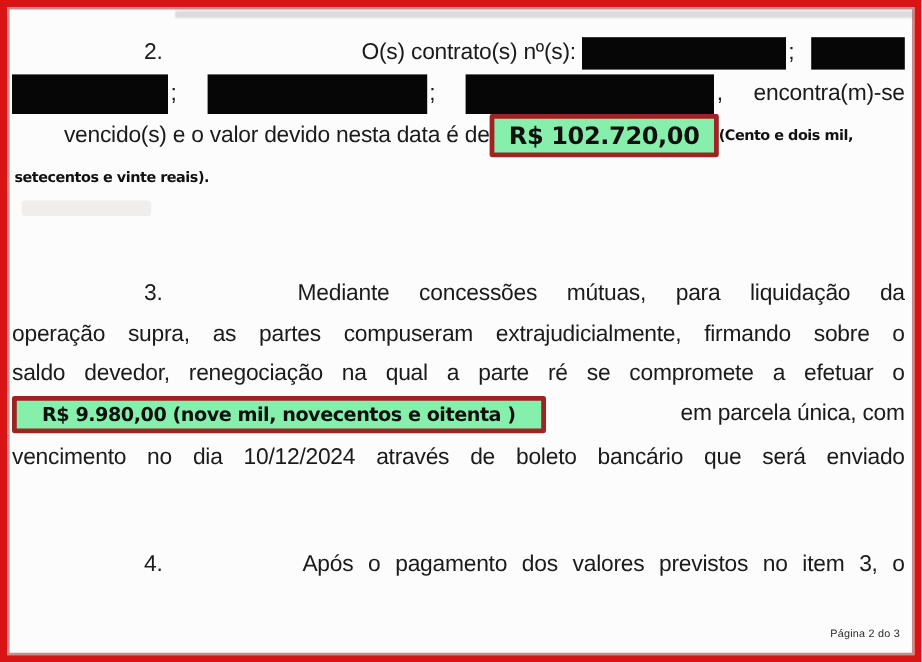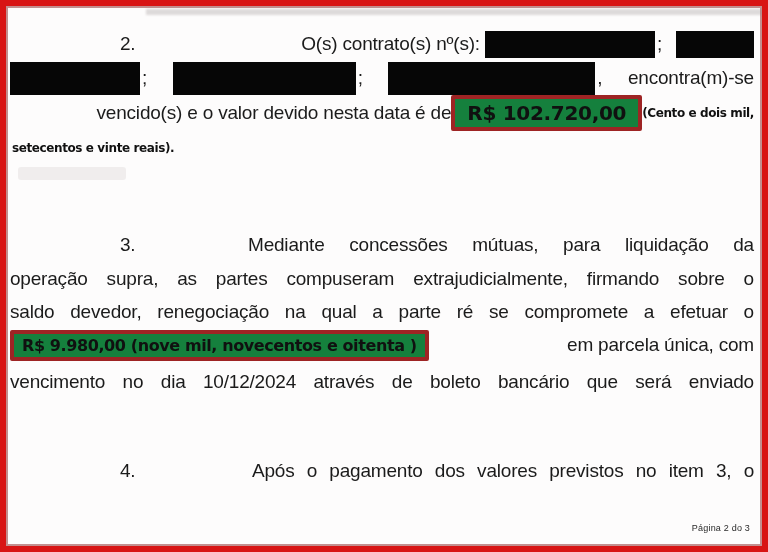--- a/index.html
+++ b/index.html
@@ -38,21 +38,21 @@
     font-size:12px;
     letter-spacing:-0.4px;
     white-space:nowrap;
     color:#111;
   }
   .bar{display:inline-block;background:#060606;}
   .grp{display:inline-flex;align-items:center;}
   .rbox{
     display:inline-flex;align-items:center;justify-content:center;
     border:4px solid #9e2424;border-radius:2px;
-    background:#15803d;
+    background:#86efac;
     padding:2px 12px;
   }
   .rbox .amount{font-family:"DejaVu Sans", sans-serif;font-weight:700;white-space:nowrap;color:#101010;}
   .amount-lg{font-size:20px;letter-spacing:-0.3px;}
   .amount-sm{font-size:16px;letter-spacing:-0.4px;}
   .footer{
     position:absolute;right:12px;top:517px;
     font-size:9px;color:#2a2a2a;letter-spacing:0.2px;
   }
   .streak-top{
@@ -92,21 +92,21 @@
       <span class="bar" style="width:183px;height:33px;"></span>
       <span class="doc" style="margin-left:2px;">;</span>
     </span>
     <span class="grp">
       <span class="bar" style="width:207px;height:33px;"></span>
       <span class="doc" style="margin-left:2px;">,</span>
     </span>
     <span class="doc">encontra(m)-se</span>
   </div>
 
-  <div class="line" style="top:86px;height:42px;justify-content:flex-end;">
+  <div class="line" style="top:86px;height:42px;justify-content:center;">
     <span class="doc">vencido(s) e o valor devido nesta data é de</span>
     <span class="rbox">
       <span class="amount amount-lg">R$ 102.720,00</span>
     </span>
     <span class="bold">(Cento e dois mil,</span>
   </div>
 
   <div class="line" style="top:128px;height:28px;">
     <span class="bold" style="margin-left:2px;">setecentos e vinte reais).</span>
   </div>
@@ -120,21 +120,21 @@
 
   <div class="line" style="top:291px;height:30px;">
     <span class="doc fill">saldo devedor, renegociação na qual a parte ré se compromete a efetuar o</span>
   </div>
 
   <div class="line" style="top:258px;height:30px;">
     <span class="doc fill">operação supra, as partes compuseram extrajudicialmente, firmando sobre o</span>
   </div>
 
   <div class="line" style="top:318px;height:42px;justify-content:space-between;">
-    <span class="rbox" style="padding:2px 8px;">
+    <span class="rbox" style="padding:2px 21px;">
       <span class="amount amount-sm">R$ 9.980,00 (nove mil, novecentos e oitenta )</span>
     </span>
     <span class="doc">em parcela única, com</span>
   </div>
 
   <div class="line" style="top:361px;height:30px;">
     <span class="doc fill">vencimento no dia 10/12/2024 através de boleto bancário que será enviado</span>
   </div>
 
 

